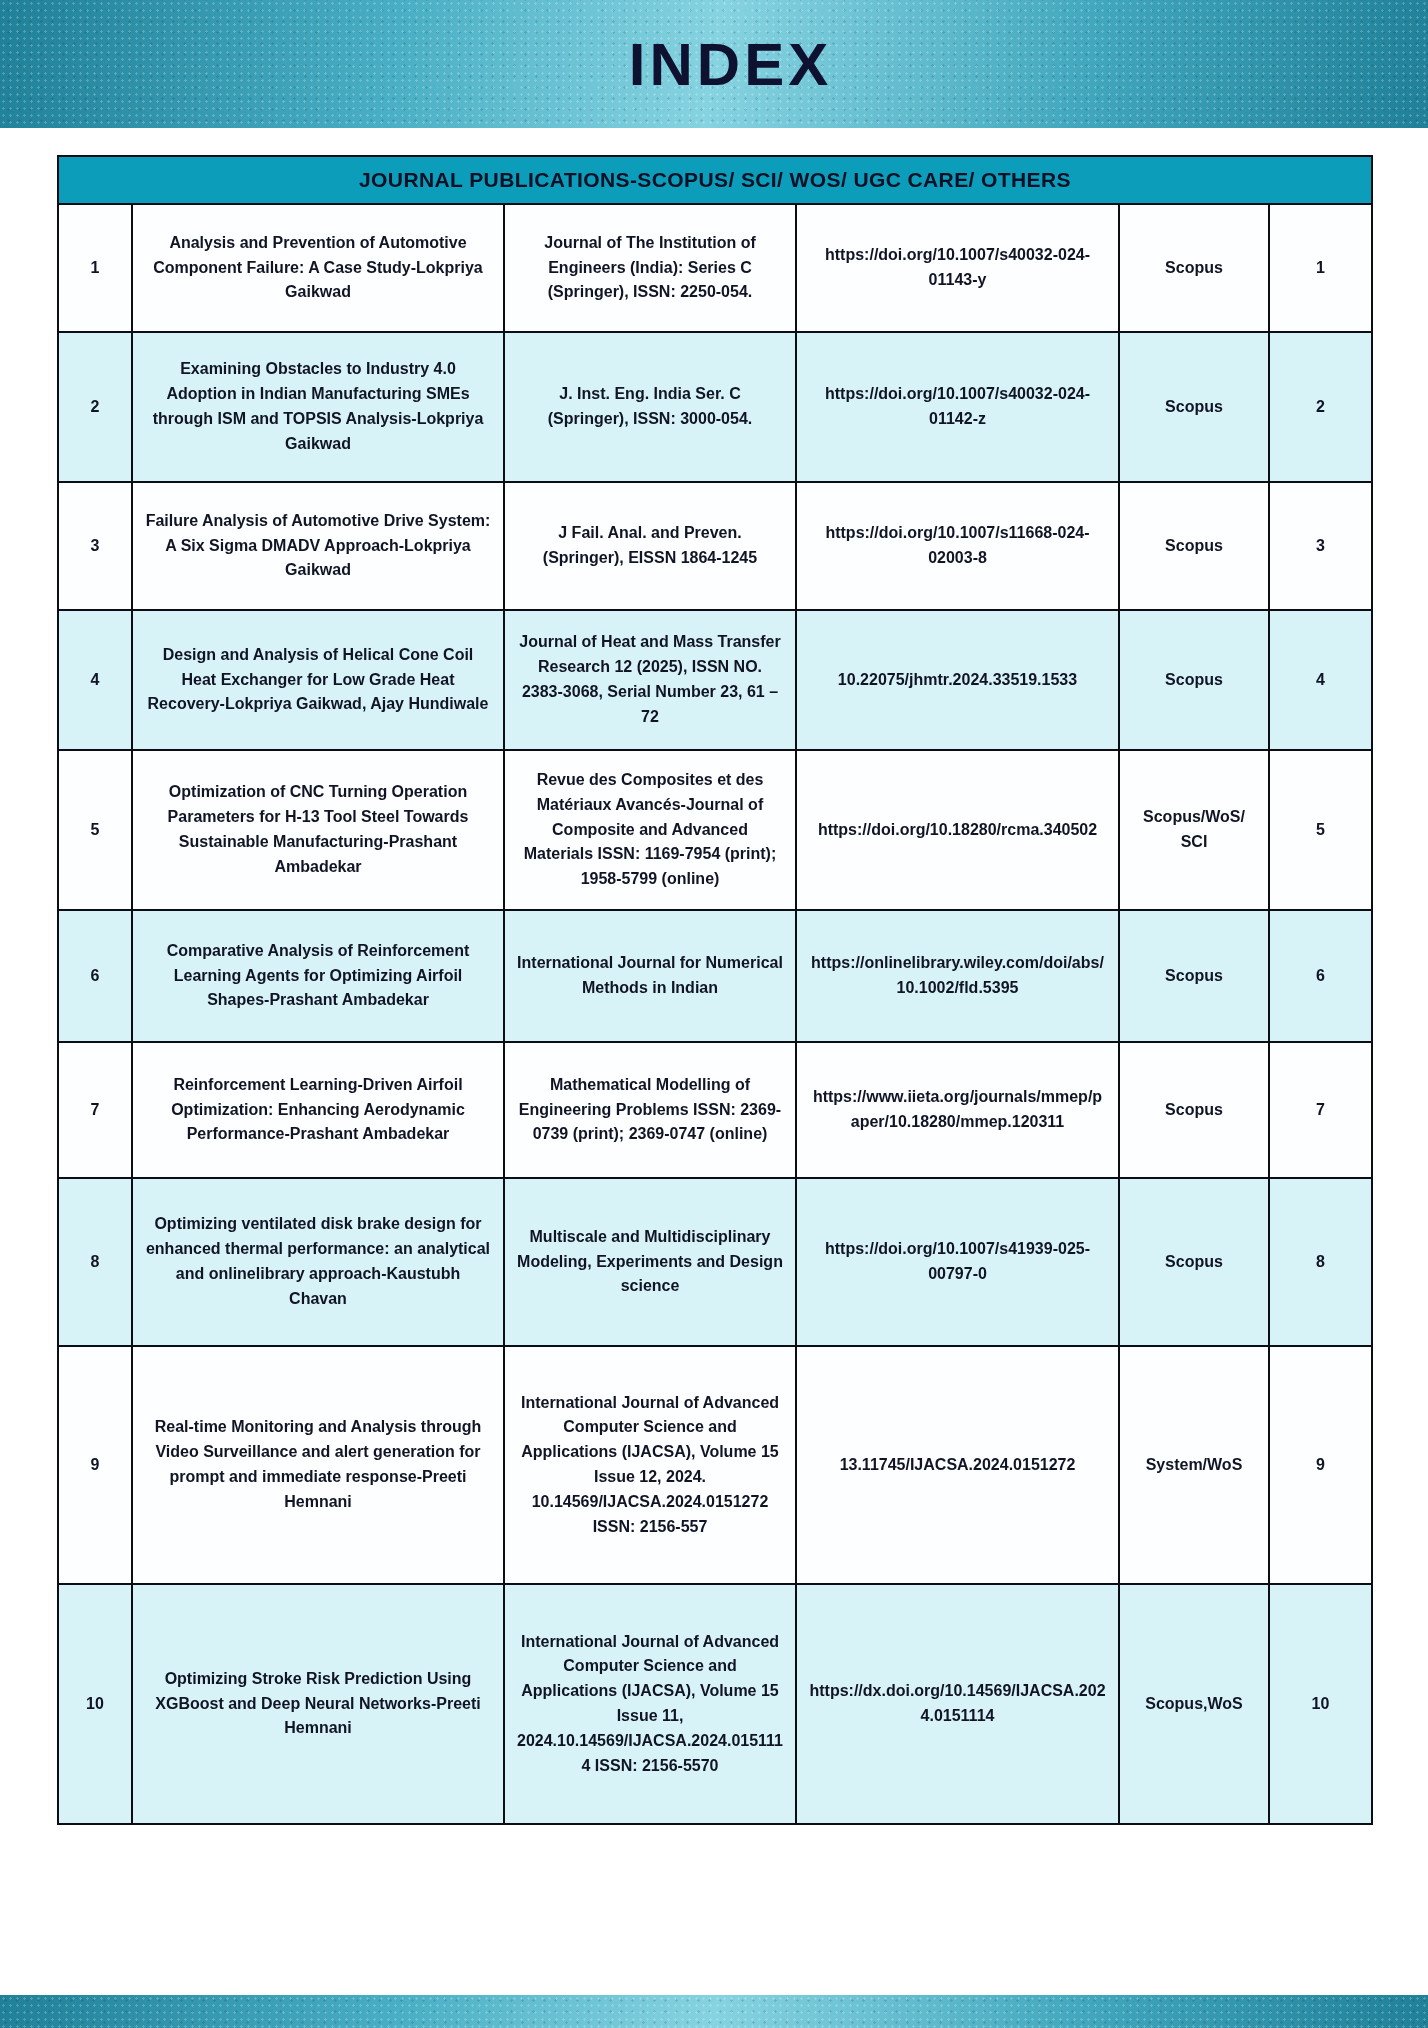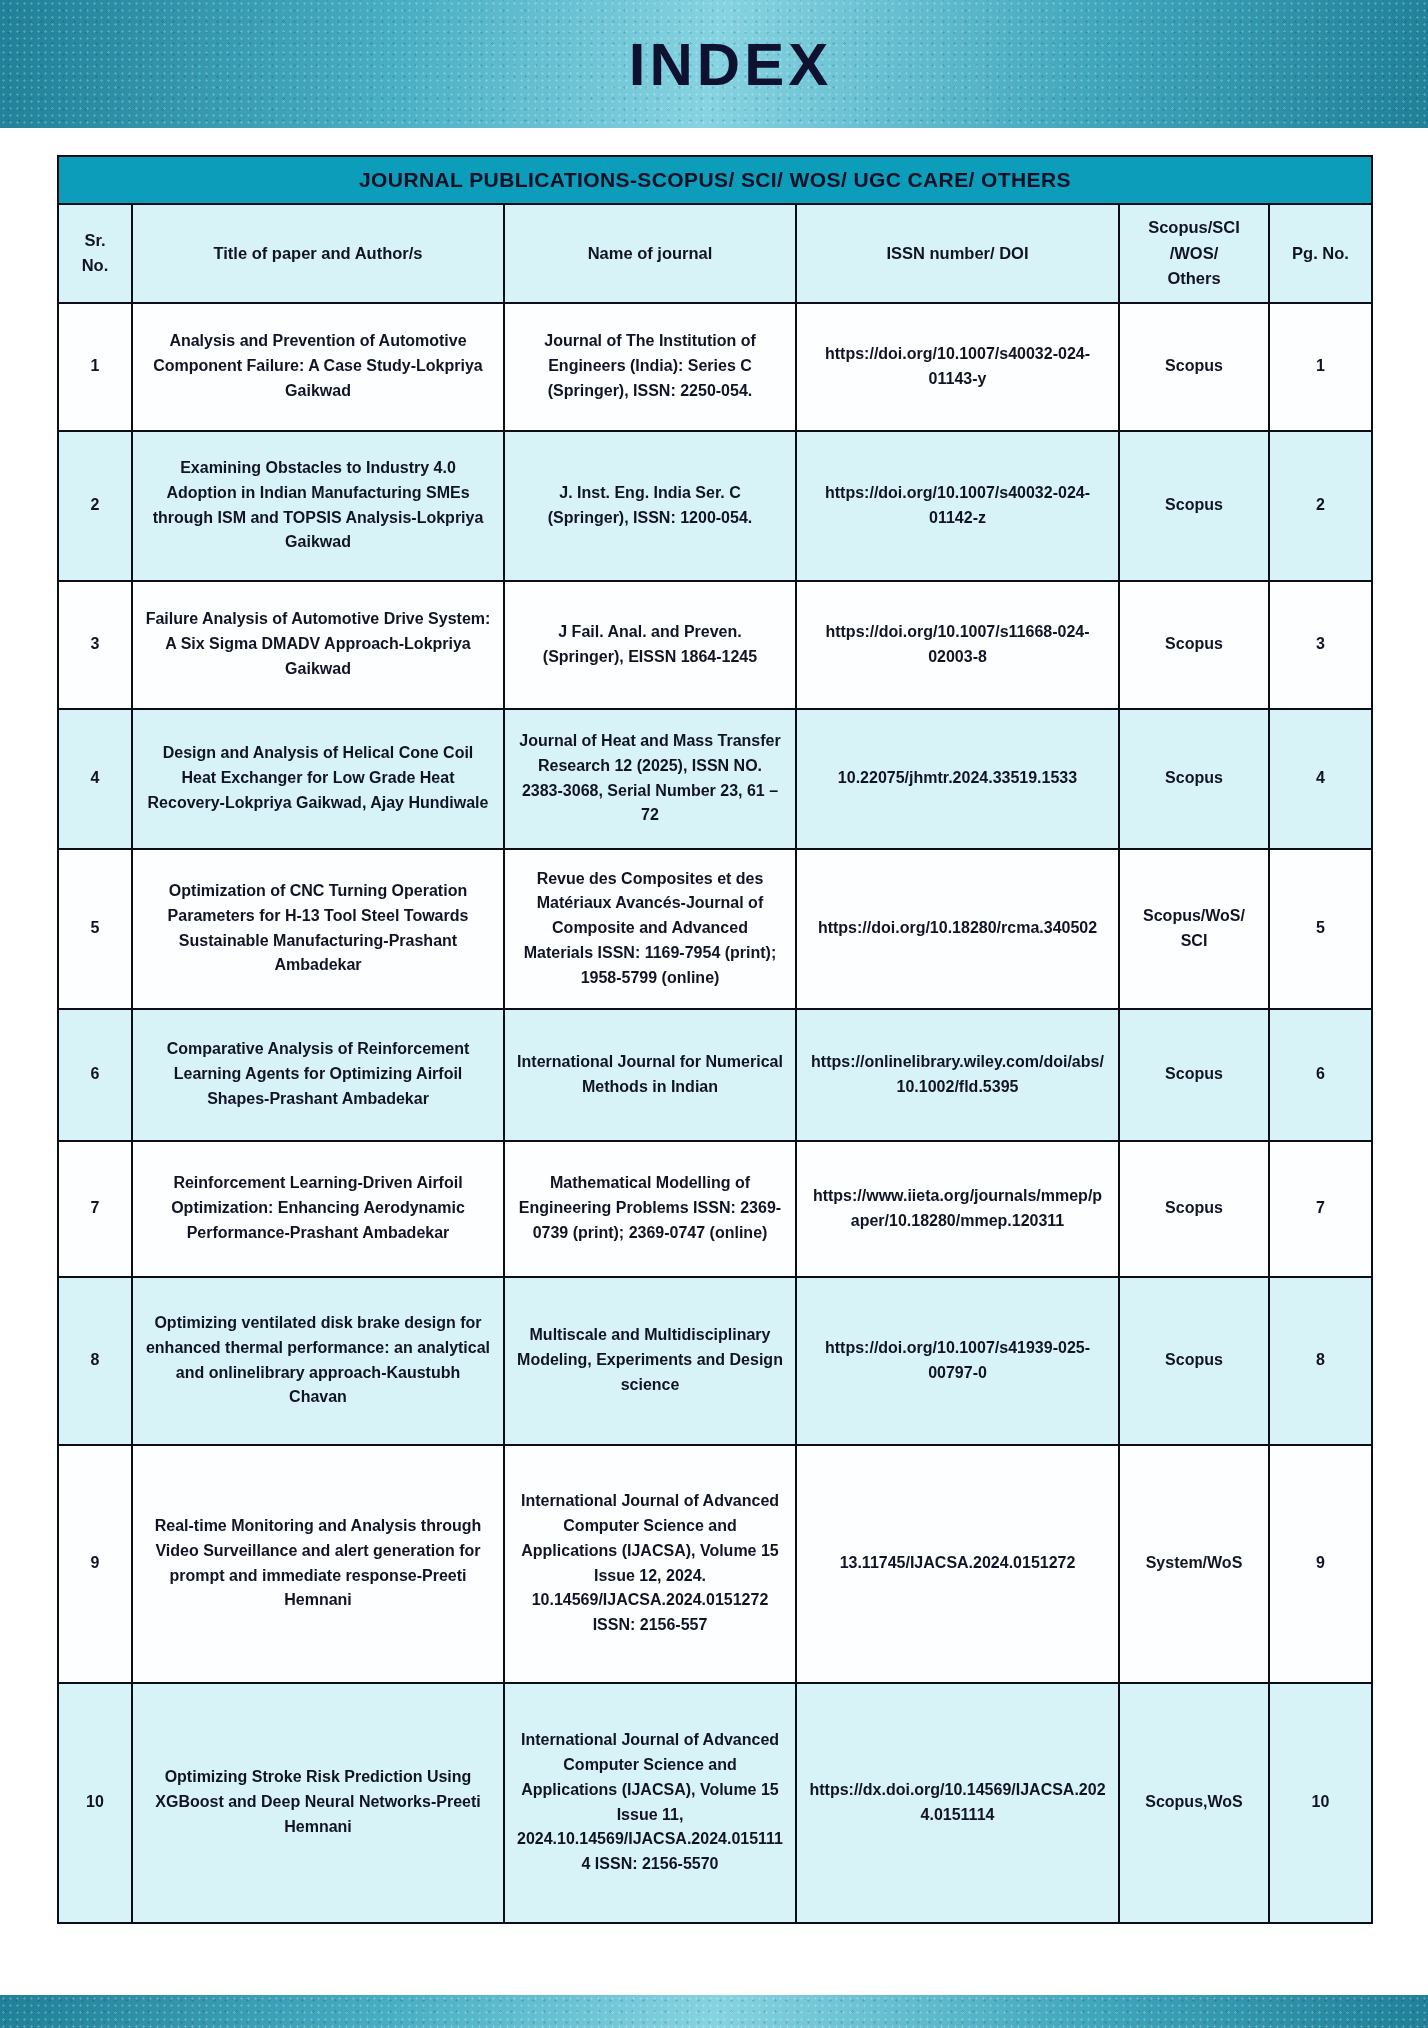--- a/index.html
+++ b/index.html
@@ -108,45 +108,34 @@
       <col style="width:372px">
       <col style="width:292px">
       <col style="width:323px">
       <col style="width:150px">
       <col style="width:103px">
     </colgroup>
     <thead>
       <tr class="title-row">
         <th colspan="6">JOURNAL PUBLICATIONS-SCOPUS/ SCI/ WOS/ UGC CARE/ OTHERS</th>
       </tr>
-      <tr class="col-head">
-        <th>Sr.
-No.</th>
-        <th>Title of paper and Author/s</th>
-        <th>Name of journal</th>
-        <th>ISSN number/ DOI</th>
-        <th>Scopus/SCI
-/WOS/
-Others</th>
-        <th>Pg. No.</th>
-      </tr>
     </thead>
     <tbody>
       <tr>
         <td>1</td>
         <td>Analysis and Prevention of Automotive Component Failure: A Case Study-Lokpriya Gaikwad</td>
         <td>Journal of The Institution of Engineers (India): Series C (Springer), ISSN: 2250-054.</td>
         <td>https://doi.org/10.1007/s40032-024-01143-y</td>
         <td>Scopus</td>
         <td>1</td>
       </tr>
       <tr>
         <td>2</td>
         <td>Examining Obstacles to Industry 4.0 Adoption in Indian Manufacturing SMEs through ISM and TOPSIS Analysis-Lokpriya Gaikwad</td>
-        <td>J. Inst. Eng. India Ser. C (Springer), ISSN: 1200-054.</td>
+        <td>J. Inst. Eng. India Ser. C (Springer), ISSN: 3000-054.</td>
         <td>https://doi.org/10.1007/s40032-024-01142-z</td>
         <td>Scopus</td>
         <td>2</td>
       </tr>
       <tr>
         <td>3</td>
         <td>Failure Analysis of Automotive Drive System: A Six Sigma DMADV Approach-Lokpriya Gaikwad</td>
         <td>J Fail. Anal. and Preven. (Springer), EISSN 1864-1245</td>
         <td>https://doi.org/10.1007/s11668-024-02003-8</td>
         <td>Scopus</td>

